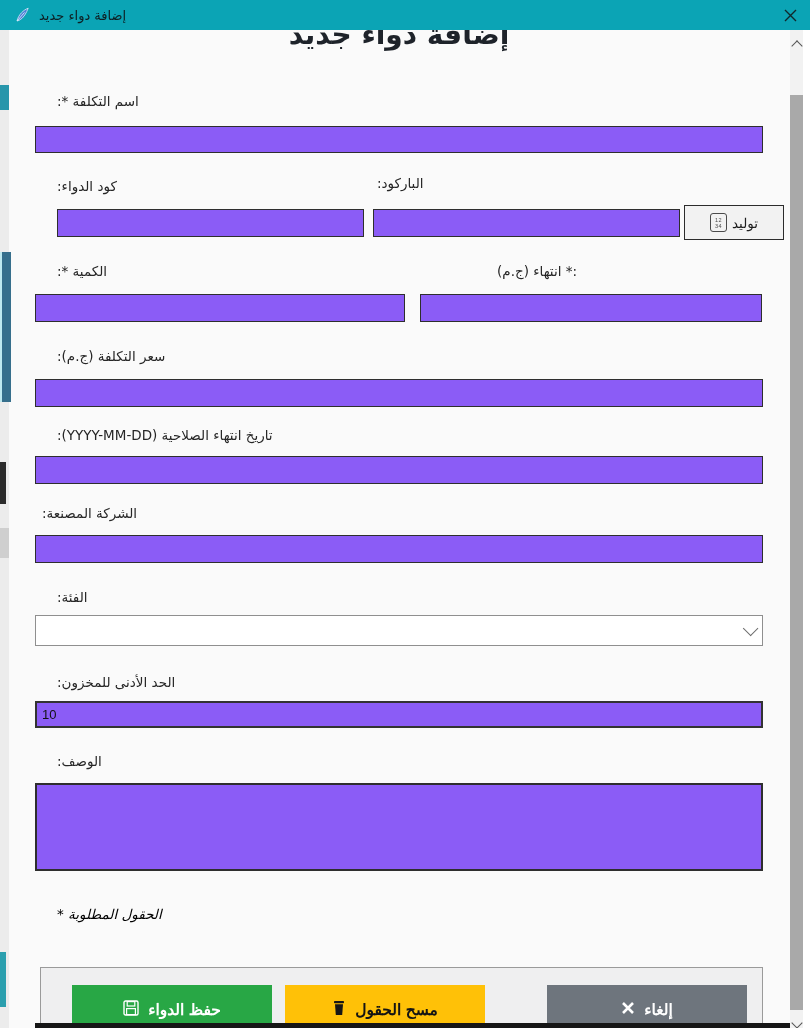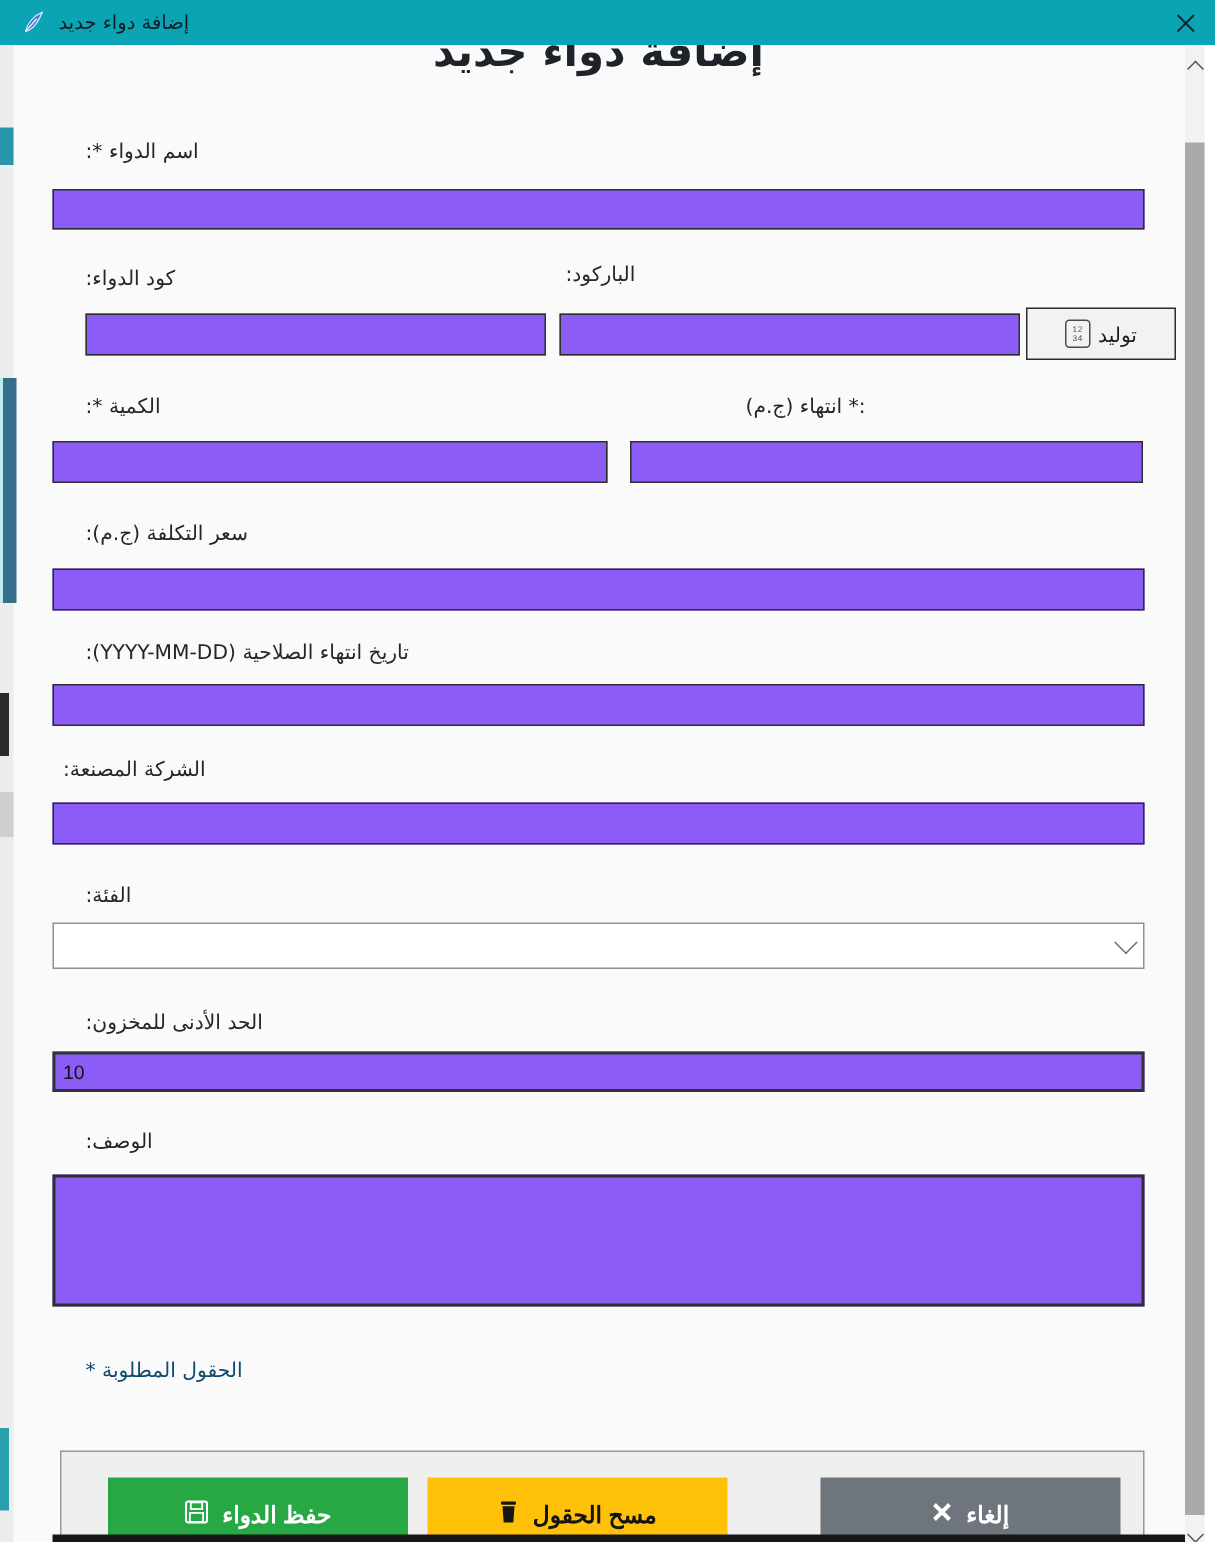--- a/index.html
+++ b/index.html
@@ -20,21 +20,21 @@
   .txt{position:absolute;background:#8b5cf6;border:1.5px solid #2e2e2e;box-sizing:border-box;font-size:13px;padding:2px 5px;color:#111;outline:none;border-radius:0;}
   .txt.thick{border-width:2px;border-color:#333;}
   textarea.txt{resize:none;font-family:"DejaVu Sans",sans-serif;}
 
   .combo{position:absolute;background:#fff;border:1px solid #8f8f8f;box-sizing:border-box;display:flex;align-items:center;justify-content:flex-end;padding:0 8px;}
   .combo .chev{width:10px;height:10px;border-right:1.6px solid #6d6d6d;border-bottom:1.6px solid #6d6d6d;transform:rotate(45deg) translateY(-3px);}
 
   .gen-btn{position:absolute;left:684px;top:205px;width:100px;height:35px;background:#f2f2f2;border:1.8px solid #2c2c2c;box-sizing:border-box;display:flex;align-items:center;justify-content:center;gap:5px;font-size:13.5px;color:#1d1d1d;direction:rtl;cursor:default;}
   .gen-btn .num-icon{width:15px;height:17px;border:1.3px solid #4a4a4a;border-radius:3px;display:flex;flex-direction:column;align-items:center;justify-content:center;font-size:5.5px;line-height:6px;color:#4a4a4a;letter-spacing:.5px;}
 
-  .required-note{position:absolute;left:57px;top:906px;font-size:13.5px;color:#0c4a6e;direction:rtl;}
+  .required-note{position:absolute;left:57px;top:906px;font-size:13.5px;color:#000000;direction:rtl;font-style:italic;}
 
   
   .panel{position:absolute;left:40px;top:967px;width:723px;height:70px;background:#efeff0;border:1px solid #9a9a9a;box-sizing:border-box;}
   .btn{position:absolute;top:985px;height:50px;width:200px;display:flex;align-items:center;justify-content:center;gap:9px;font-size:15.5px;font-weight:700;direction:rtl;border:none;cursor:default;}
   .btn-save{left:72px;background:var(--color-save,#28a745);color:#fff;}
   .btn-clear{left:285px;background:var(--color-clear,#ffc107);color:#141414;}
   .btn-cancel{left:547px;background:var(--color-cancel,#6e757d);color:#fff;}
   .bottom-bar{position:absolute;left:35px;top:1023px;width:760px;height:5px;background:#161616;}
 
   
@@ -79,21 +79,21 @@
       </svg>
     </span>
     <span class="title">إضافة دواء جديد</span>
     <span class="close-x">
       <svg width="13" height="13" viewBox="0 0 13 13">
         <path d="M1 1 L12 12 M12 1 L1 12" stroke="#10282c" stroke-width="1.4"></path>
       </svg>
     </span>
   </div>
 
-  <div class="lbl" style="left:57px;top:93px;">اسم الدواء *:</div>
+  <div class="lbl" style="left:57px;top:93px;">اسم التكلفة *:</div>
   <input class="txt" style="left: 35px; top: 126px; width: 728px; height: 27px;" value="">
 
   <div class="lbl" style="left:57px;top:178px;">كود الدواء:</div>
   <div class="lbl" style="left:377px;top:175px;">الباركود:</div>
   <input class="txt" style="left: 57px; top: 209px; width: 307px; height: 28px;" value="">
   <input class="txt" style="left: 373px; top: 209px; width: 307px; height: 28px;" value="">
   <button class="gen-btn">
     <span>توليد</span>
     <span class="num-icon icon">
         <span>12</span>

